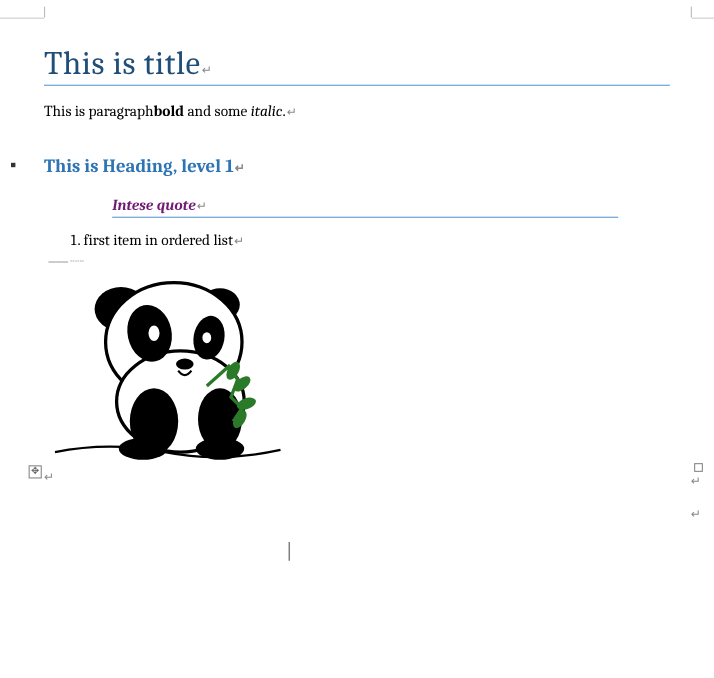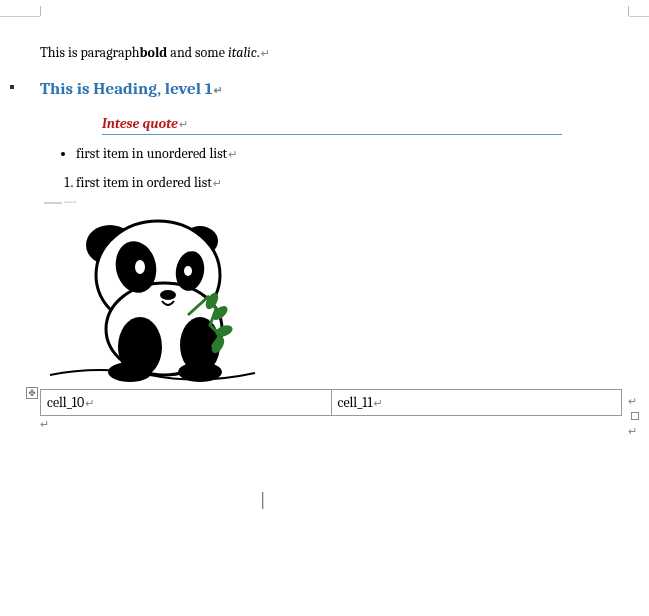--- a/index.html
+++ b/index.html
@@ -59,21 +59,21 @@
     color: #1F4E79;
     font-weight: 400;
     letter-spacing: 0.5px;
     margin: 10px 0 2px 0;
     border-bottom: 1px solid #5B9BD5;
     padding-bottom: 2px;
   }
   .para {
     font-size: 14px;
     color: #000;
-    margin: 14px 0 18px 0;
+    margin: 14px 0 33px 0;
   }
   .para .bold { font-weight: bold; }
   .para .italic { font-style: italic; }
   .heading1 {
     font-size: 17px;
     font-weight: bold;
     color: #2E74B5;
     margin: 14px 0 16px 0;
     position: relative;
   }
@@ -88,21 +88,21 @@
   .quote-wrap {
     margin: 6px 0 10px 62px;
     width: 460px;
     border-bottom: 1px solid #5B9BD5;
     padding-bottom: 2px;
   }
   .quote {
     font-size: 14px;
     font-style: italic;
     font-weight: bold;
-    color: #b91c1c;
+    color: #701a75;
   }
   .list-ul, .list-ol {
     margin: 8px 0 6px 36px;
     padding: 0;
     font-size: 14px;
   }
   .list-ul li { list-style: disc; margin-bottom: 8px; }
   .list-ol li { list-style: decimal; margin-bottom: 6px; margin-top: 12px; }
   .pilcrow {
     color: #888;
@@ -189,37 +189,37 @@
 
 <div class="ruler-top">
   <div class="ruler-hbar-left"></div>
   <div class="ruler-tick-left"></div>
   <div class="ruler-hbar-right"></div>
   <div class="ruler-tick-right"></div>
 </div>
 
 <div class="page">
 
+  <div class="title">
+    <span>This is title</span><span class="pilcrow">↵</span>
+  </div>
 
   <div class="para">
     <span>This is paragraph</span><span class="bold">bold</span><span> and some </span><span class="italic">italic</span><span>.</span><span class="pilcrow">↵</span>
   </div>
 
   <div class="heading1">
     <span class="heading-dot"></span>
     <span>This is Heading, level 1</span><span class="pilcrow">↵</span>
   </div>
 
   <div class="quote-wrap">
     <span class="quote">Intese quote</span><span class="pilcrow">↵</span>
   </div>
 
-  <ul class="list-ul">
-    <li><span>first item in unordered list</span><span class="pilcrow">↵</span></li>
-  </ul>
 
   <ol class="list-ol">
     <li><span>first item in ordered list</span><span class="pilcrow">↵</span></li>
   </ol>
 
   <div class="image-holder">
     <span class="watermark">▬▬▬ ▪▪▪▪▪▪</span>
     <svg class="panda-svg" width="220" height="190" viewBox="0 0 220 190">
       <path d="M 10 178 Q 60 168 110 178 Q 160 188 215 176" stroke="#000" stroke-width="2" fill="none"></path>
       <ellipse cx="70" cy="48" rx="24" ry="20" fill="#000"></ellipse>
@@ -241,24 +241,20 @@
       <ellipse cx="180" cy="116" rx="5" ry="9" fill="#2a7a2a" transform="rotate(50 180 116)"></ellipse>
       <ellipse cx="184" cy="134" rx="5" ry="9" fill="#2a7a2a" transform="rotate(70 184 134)"></ellipse>
       <ellipse cx="178" cy="148" rx="5" ry="9" fill="#2a7a2a" transform="rotate(30 178 148)"></ellipse>
     </svg>
   </div>
 
   <div class="table-wrap">
     <div class="move-handle">✥</div>
     <table class="doc-table">
       <tbody>
-      <tr>
-        <td><span>cell_10</span><span class="pilcrow">↵</span></td>
-        <td><span>cell_11</span><span class="pilcrow">↵</span></td>
-      </tr>
     </tbody>
       </table>
     <span class="row-end" style="left:588px; top:6px;">↵</span>
     <span class="row-end" style="left:588px; top:36px;">↵</span>
     <div class="resize-handle"></div>
   </div>
 
   <div class="after-para">
     <span>↵</span>
   </div>

